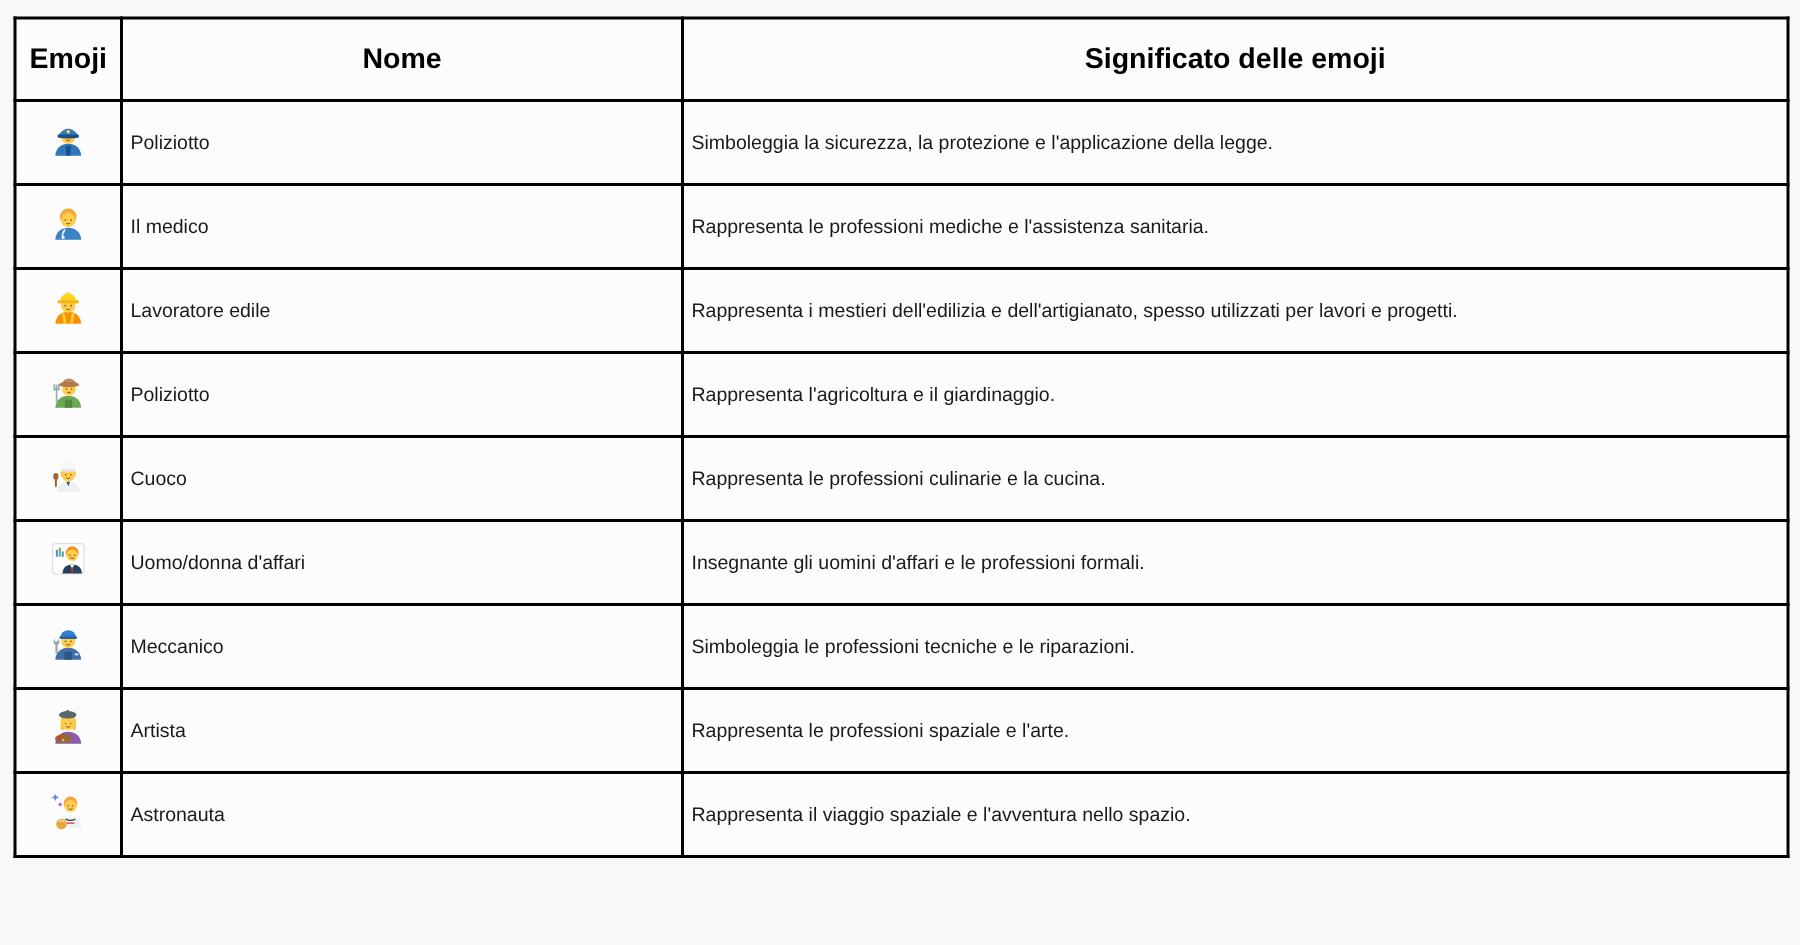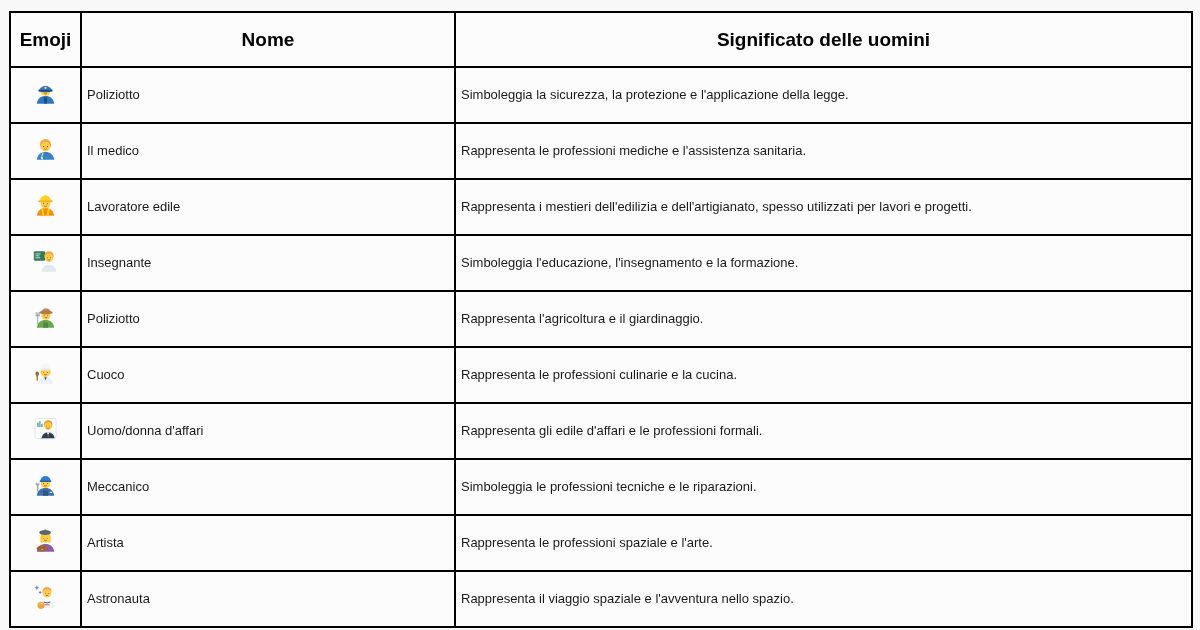--- a/index.html
+++ b/index.html
@@ -49,21 +49,21 @@
 <table class="emoji-table">
   <colgroup>
     <col style="width:71px">
     <col style="width:374px">
     <col>
   </colgroup>
   <thead>
     <tr>
       <th class="col-emoji">Emoji</th>
       <th>Nome</th>
-      <th>Significato delle uomini</th>
+      <th>Significato delle emoji</th>
     </tr>
   </thead>
   <tbody id="tbody">
       <tr>
         <td class="c-emoji"><span class="emoji-glyph" role="img" aria-label="👮"><svg viewBox="0 0 36 36" xmlns="http://www.w3.org/2000/svg">
               <path d="M6.5 33 c0.5-7 5.5-10.5 11.5-10.5 s11 3.5 11.5 10.5 z" fill="#2E77BC"></path>
               <path d="M15.6 24.5 h4.8 l-0.9 8.5 h-3 z" fill="#1C4F86"></path>
               <circle cx="18" cy="16" r="6.6" fill="#FFCC4D"></circle>
 <circle cx="15.36" cy="16" r="0.726" fill="#5c4426"></circle>
 <circle cx="20.64" cy="16" r="0.726" fill="#5c4426"></circle>
@@ -96,34 +96,20 @@
               <circle cx="18" cy="17" r="6.4" fill="#FFCC4D"></circle>
 <circle cx="15.44" cy="17" r="0.7040000000000001" fill="#5c4426"></circle>
 <circle cx="20.560000000000002" cy="17" r="0.7040000000000001" fill="#5c4426"></circle>
 <path d="M16.6 20.2 q1.4 1 2.8 0" stroke="#5c4426" stroke-width="0.8" fill="none" stroke-linecap="round"></path>
               <path d="M10.8 12.8 a7.2 6.6 0 0 1 14.4 0 z" fill="#FFD21F"></path>
    <rect x="16.6" y="5" width="2.8" height="4" rx="1.3" fill="#FFD21F"></rect>
    <rect x="8.4" y="12.2" width="19.2" height="2.8" rx="1.4" fill="#F3B71C"></rect>
             </svg></span></td>
         <td class="c-name">Lavoratore edile</td>
         <td class="c-meaning">Rappresenta i mestieri dell'edilizia e dell'artigianato, spesso utilizzati per lavori e progetti.</td>
-      </tr>
-      <tr>
-        <td class="c-emoji"><span class="emoji-glyph" role="img" aria-label="🧑‍🏫"><svg viewBox="0 0 36 36" xmlns="http://www.w3.org/2000/svg">
-              <rect x="2.5" y="5.5" width="15" height="12.8" rx="1.6" fill="#33795B"></rect>
-   <path d="M5 9.2 h6 M5 11.8 h4.4 M5 14.4 h5.6" stroke="#EAF3EE" stroke-width="1.1" stroke-linecap="round"></path>
-   <circle cx="22.6" cy="11.8" r="6.2" fill="#F2A73B"></circle>
-              <circle cx="22.6" cy="14.3" r="5.6" fill="#FFCC4D"></circle>
-<circle cx="20.360000000000003" cy="14.3" r="0.616" fill="#5c4426"></circle>
-<circle cx="24.84" cy="14.3" r="0.616" fill="#5c4426"></circle>
-<path d="M21.200000000000003 17.1 q1.4 1 2.8 0" stroke="#5c4426" stroke-width="0.8" fill="none" stroke-linecap="round"></path>
-              <path d="M12.8 33 c0.5-6.2 4.6-9.2 9.8-9.2 s9.3 3 9.8 9.2 z" fill="#E4E9ED"></path>
-            </svg></span></td>
-        <td class="c-name">Insegnante</td>
-        <td class="c-meaning">Simboleggia l'educazione, l'insegnamento e la formazione.</td>
       </tr>
       <tr>
         <td class="c-emoji"><span class="emoji-glyph" role="img" aria-label="🧑‍🌾"><svg viewBox="0 0 36 36" xmlns="http://www.w3.org/2000/svg">
               <path d="M5.6 12.8 v4.6 M9.6 12.8 v4.6 M7.6 13.2 v14.4 M5.6 16 q2 2 4 0" stroke="#9AA5AE" stroke-width="1.4" fill="none" stroke-linecap="round"></path>
               <path d="M6.5 33 c0.5-7 5.5-10.5 11.5-10.5 s11 3.5 11.5 10.5 z" fill="#6AA84F"></path>
               <path d="M15 26 h6.4 v7 h-6.4 z" fill="#4F8A3D"></path>
               <circle cx="18.6" cy="16.4" r="6" fill="#FFCC4D"></circle>
 <circle cx="16.200000000000003" cy="16.4" r="0.66" fill="#5c4426"></circle>
 <circle cx="21" cy="16.4" r="0.66" fill="#5c4426"></circle>
 <path d="M17.200000000000003 19.4 q1.4 1 2.8 0" stroke="#5c4426" stroke-width="0.8" fill="none" stroke-linecap="round"></path>
@@ -161,21 +147,21 @@
    <circle cx="21.5" cy="12.6" r="5.7" fill="#F2941F"></circle>
               <circle cx="21.5" cy="14.8" r="5.1" fill="#FFCC4D"></circle>
 <circle cx="19.46" cy="14.8" r="0.6" fill="#5c4426"></circle>
 <circle cx="23.54" cy="14.8" r="0.6" fill="#5c4426"></circle>
 <path d="M20.1 17.35 q1.4 1 2.8 0" stroke="#5c4426" stroke-width="0.8" fill="none" stroke-linecap="round"></path>
               <path d="M12.8 31 c0.5-5.4 4-7.8 8.7-7.8 s8.2 2.4 8.7 7.8 z" fill="#27415C"></path>
    <path d="M19.6 23.4 h3.8 l-1.9 3.4 z" fill="#FFFFFF"></path>
    <rect x="20.7" y="25.6" width="1.6" height="4.6" rx="0.8" fill="#D8342C"></rect>
             </svg></span></td>
         <td class="c-name">Uomo/donna d'affari</td>
-        <td class="c-meaning">Rappresenta gli edile d'affari e le professioni formali.</td>
+        <td class="c-meaning">Insegnante gli uomini d'affari e le professioni formali.</td>
       </tr>
       <tr>
         <td class="c-emoji"><span class="emoji-glyph" role="img" aria-label="🧑‍🔧"><svg viewBox="0 0 36 36" xmlns="http://www.w3.org/2000/svg">
               <circle cx="7.5" cy="17" r="2.6" fill="#9AA5AE"></circle>
    <rect x="6.2" y="14.2" width="2.6" height="2.6" fill="#fcfcfc"></rect>
    <rect x="6.6" y="18.6" width="1.9" height="9" rx="0.9" fill="#9AA5AE"></rect>
               <path d="M6.5 33 c0.5-7 5.5-10.5 11.5-10.5 s11 3.5 11.5 10.5 z" fill="#3E6FA8"></path>
               <path d="M14.6 26 h6.8 v7 h-6.8 z" fill="#2C5682"></path>
    <rect x="23.6" y="27.6" width="3.4" height="1.6" rx="0.8" fill="#E8EEF4"></rect>
               <circle cx="18" cy="16.6" r="6.2" fill="#FFCC4D"></circle>

